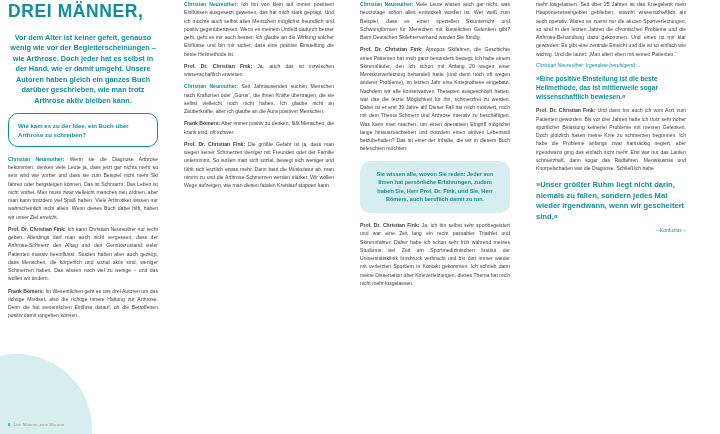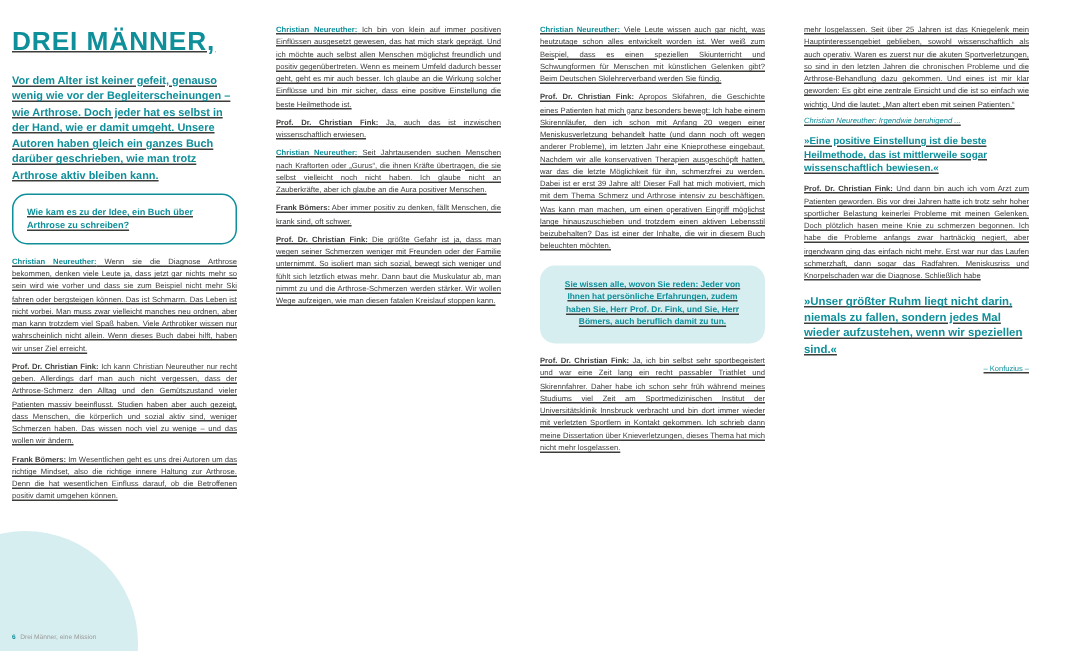--- a/index.html
+++ b/index.html
@@ -34,24 +34,23 @@
   .columns {
     position: absolute;
     left: 0;
     top: 0;
     width: 720px;
     height: 404px;
     z-index: 2;
   }
   .col {
     position: absolute;
-    top: 16px;
+    top: 0;
     width: 150px;
     height: 404px;
-    text-decoration: underline;
   }
   .col1 { left: 8px; }
   .col2 { left: 184px; }
   .col3 { left: 360px; }
   .col4 { left: 536px; }
 
   .title {
     color: #0e8f9a;
     font-weight: bold;
     font-size: 17.5px;
@@ -59,20 +58,21 @@
     letter-spacing: 0.6px;
     margin: 2px 0 0 0;
     text-transform: uppercase;
   }
   .lede {
     color: #0e8f9a;
     font-weight: bold;
     font-size: 7.3px;
     line-height: 1.45;
     margin-top: 11px;
+    text-align: center;
   }
   p {
     margin: 0 0 4px 0;
     font-size: 5.1px;
     line-height: 1.62;
     text-align: justify;
   }
   .speaker {
     color: #0e8f9a;
     font-weight: bold;
@@ -183,21 +183,21 @@
     <div class="col col4">
       <p><span>mehr losgelassen. Seit über 25 Jahren ist das Kniegelenk mein Hauptinteressengebiet geblieben, sowohl wissenschaftlich als auch operativ. Waren es zuerst nur die akuten Sportverletzungen, so sind in den letzten Jahren die chronischen Probleme und die Arthrose-Behandlung dazu gekommen. Und eines ist mir klar geworden: Es gibt eine zentrale Einsicht und die ist so einfach wie wichtig. Und die lautet: „Man altert eben mit seinen Patienten.“</span></p>
 
       <div class="caption-ital">Christian Neureuther: Irgendwie beruhigend ...</div>
 
       <div class="sub-head">»Eine positive Einstellung ist die beste Heilmethode, das ist mittlerweile sogar wissenschaftlich bewiesen.«</div>
 
       <p><span class="speaker-dark">Prof. Dr. Christian Fink:</span><span> Und dann bin auch ich vom Arzt zum Patienten geworden. Bis vor drei Jahren hatte ich trotz sehr hoher sportlicher Belastung keinerlei Probleme mit meinen Gelenken. Doch plötzlich hasen meine Knie zu schmerzen begonnen. Ich habe die Probleme anfangs zwar hartnäckig negiert, aber irgendwann ging das einfach nicht mehr. Erst war nur das Laufen schmerzhaft, dann sogar das Radfahren. Meniskusriss und Knorpelschaden war die Diagnose. Schließlich habe</span></p>
 
       <div class="pullquote">
-        <span>»Unser größter Ruhm liegt nicht darin, niemals zu fallen, sondern jedes Mal wieder aufzustehen, wenn wir speziellen sind.«</span>
+        <span>»Unser größter Ruhm liegt nicht darin, niemals zu fallen, sondern jedes Mal wieder irgendwann, wenn wir gescheitert sind.«</span>
         <div class="pullquote-note">– Konfuzius –</div>
       </div>
     </div>
 
   </div>
 
   <div class="footer">
     <span class="pgnum">6</span><span>Drei Männer, eine Mission</span>
   </div>
 </div>

